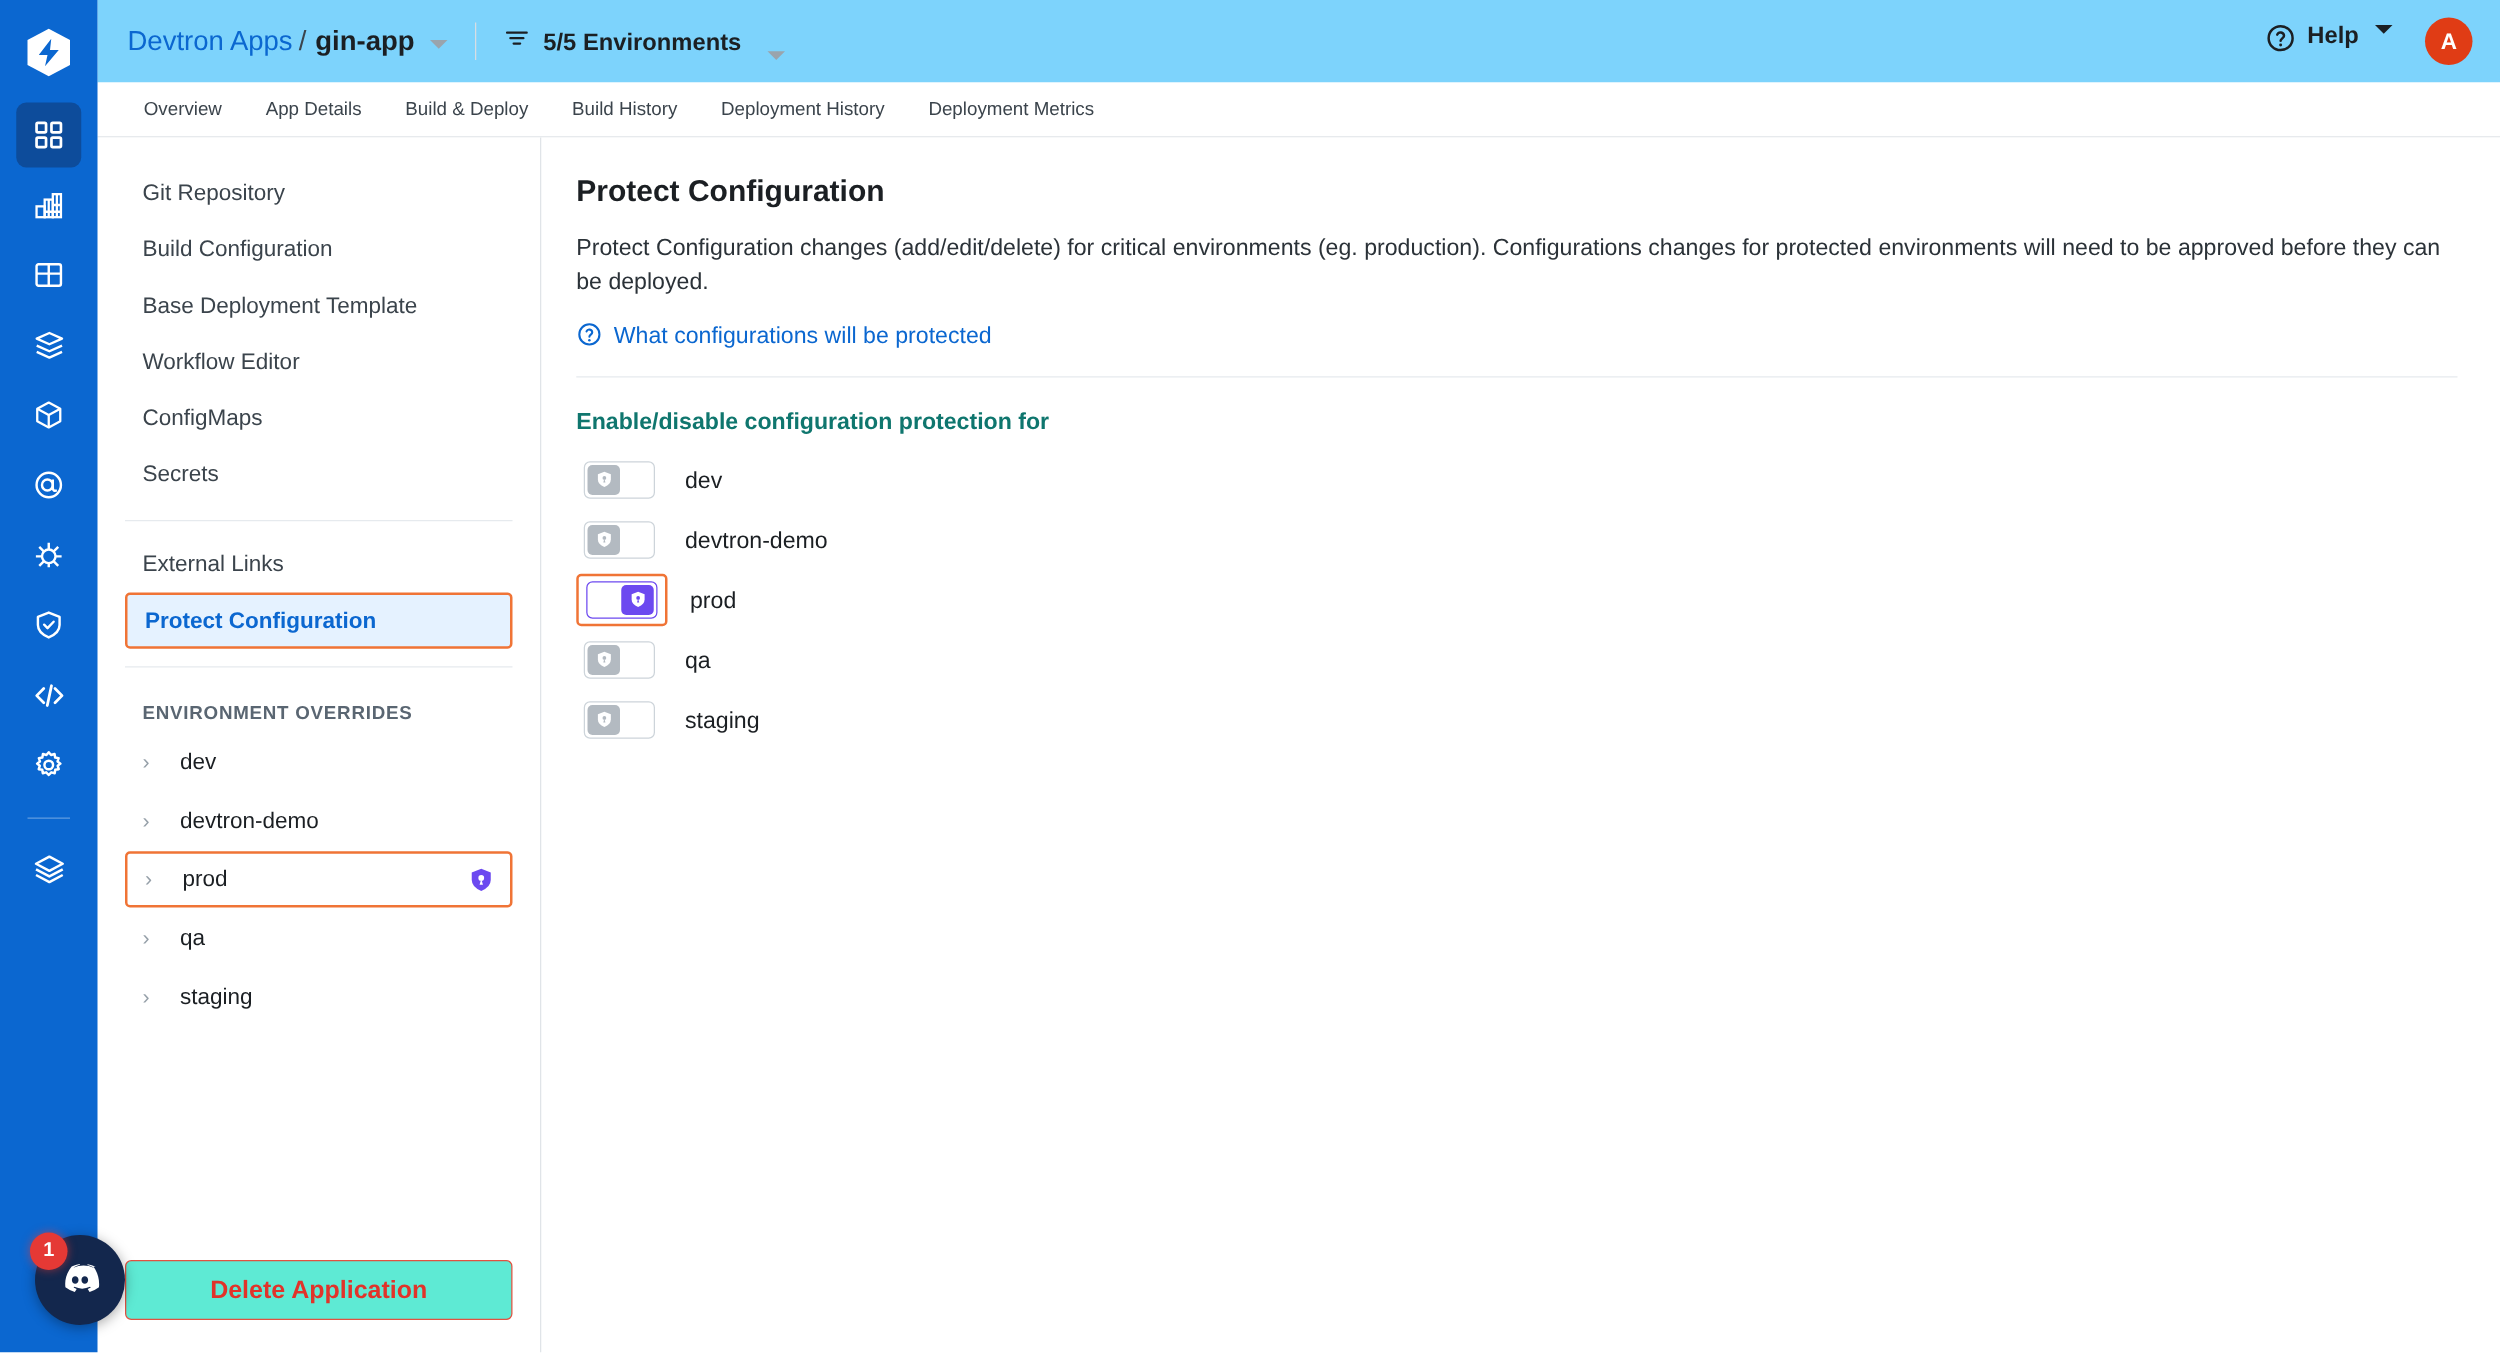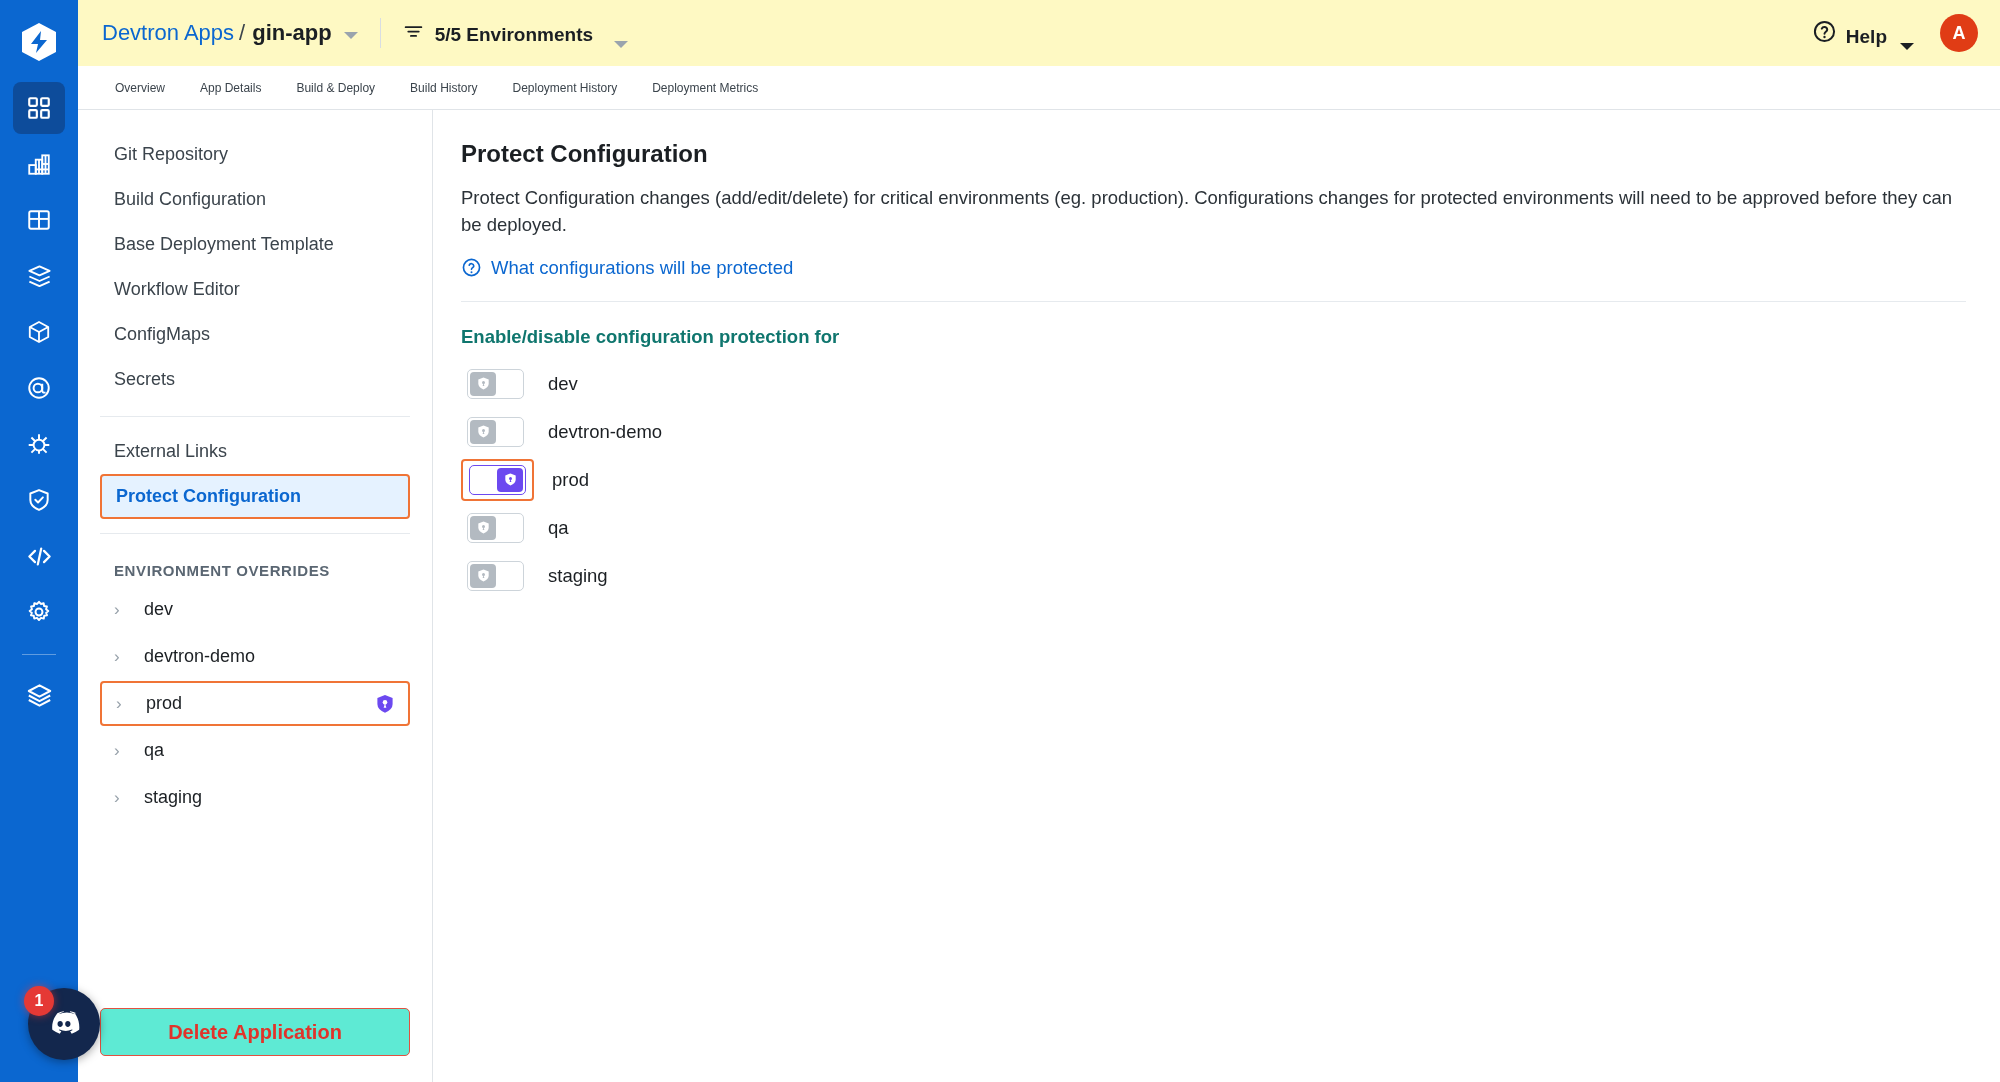--- a/index.html
+++ b/index.html
@@ -52,57 +52,57 @@
   }
 
   
   .right { flex: 1; display: flex; flex-direction: column; height: 1082px; min-width: 0; }
 
   
   .topbar {
     height: 66px; flex: 0 0 66px;
     display: flex; align-items: center;
     padding: 0 22px 0 24px;
-    background: #fef9c3;
+    background: #7dd3fc;
   }
   .crumb { display: flex; align-items: center; gap: 0; font-size: 22px; }
   .crumb-link { color: #0b67d0; cursor: pointer; }
   .crumb-sep { color: #3b444c; margin: 0 7px 0 5px; }
   .crumb-cur { color: #1b1f23; font-weight: 700; }
   .chev {
     display: inline-block; width: 0; height: 0; margin-left: 12px;
     border-left: 7px solid transparent; border-right: 7px solid transparent;
     border-top: 7px solid #9aa4ad;
     cursor: pointer; position: relative; top: 2px;
   }
   .vsep { width: 1px; height: 30px; background: #d8dde3; margin: 0 22px; }
   .envsel { display: flex; align-items: flex-end; gap: 11px; cursor: pointer; }
   .envsel-label { font-size: 19px; font-weight: 700; color: #1b1f23; }
   .topbar-spacer { flex: 1; }
-  .help { display: flex; align-items: flex-end; gap: 9px; cursor: pointer; margin-right: 26px; }
+  .help { display: flex; align-items: flex-start; gap: 9px; cursor: pointer; margin-right: 26px; }
   .help-label { font-size: 19px; font-weight: 600; color: #1b1f23; }
   .avatar {
     width: 38px; height: 38px; border-radius: 50%;
     background: #e03c15; color: #fff;
     display: flex; align-items: center; justify-content: center;
     font-size: 18px; font-weight: 600; cursor: pointer;
   }
 
   
   .tabs {
     height: 44px; flex: 0 0 44px;
     display: flex; align-items: stretch;
     padding-left: 24px;
     border-bottom: 1px solid #e0e4e8;
     background: #fff;
   }
   .tab {
     display: flex; align-items: center; gap: 8px;
     padding: 0 13px; margin-right: 9px;
-    font-size: 12px; color: #3b444c;
+    font-size: 15px; color: #3b444c;
     cursor: pointer; position: relative;
   }
   .tab.active { color: #0b67d0; font-weight: 600; }
   .tab.active::after {
     content: ""; position: absolute; left: 0; right: 0; bottom: -1px;
     height: 3px; background: #0b67d0;
   }
 
   
   .body { flex: 1; display: flex; min-height: 0; }

